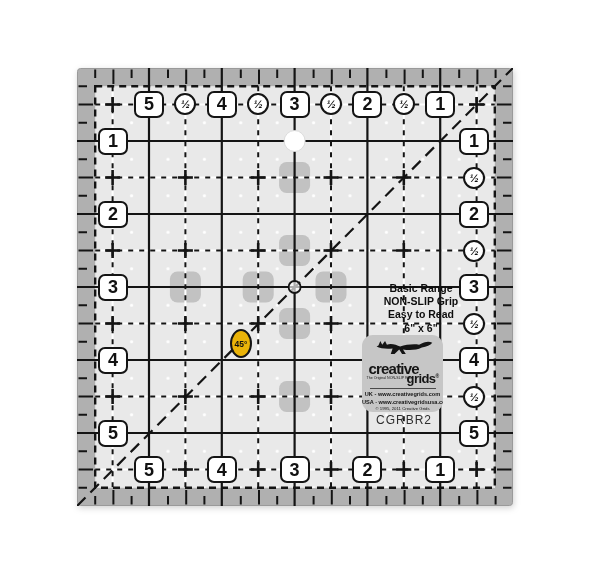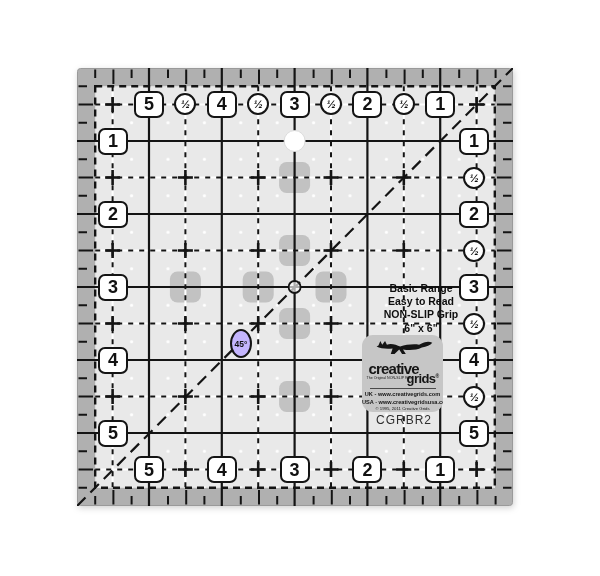--- a/index.html
+++ b/index.html
@@ -7,21 +7,21 @@
          font-family:"Liberation Sans",sans-serif;}
   .ruler{position:absolute;left:77px;top:68px;width:436px;height:438px;
          filter:drop-shadow(1px 2px 3px rgba(0,0,0,.18));}
   .ruler svg.grid{position:absolute;left:0;top:0;}
   .numbox{position:absolute;width:30px;height:27px;background:#ffffff;border:2.6px solid #141414;
           border-radius:7px;box-sizing:border-box;display:flex;align-items:center;justify-content:center;
           font-weight:bold;font-size:18px;color:#111;line-height:1;}
   .halfcirc{position:absolute;width:22px;height:22px;background:#ffffff;border:2.2px solid #141414;
           border-radius:50%;box-sizing:border-box;display:flex;align-items:center;justify-content:center;
           font-weight:bold;font-size:11px;color:#111;font-style:italic;}
-  .badge45{position:absolute;width:22px;height:29px;background:#c4b5fd;border:2.2px solid #141414;
+  .badge45{position:absolute;width:22px;height:29px;background:#eab308;border:2.2px solid #141414;
           border-radius:50%;box-sizing:border-box;display:flex;align-items:center;justify-content:center;
           font-weight:bold;font-size:8.5px;color:#111;}
   .infoblock{position:absolute;left:264px;top:214px;width:160px;text-align:center;
           font-weight:bold;color:#0d0d0d;font-size:10.5px;line-height:13.2px;}
   .sku{position:absolute;left:267px;top:345px;width:120px;text-align:center;
           font-size:12px;letter-spacing:1px;color:#2e2e2e;}
   .logobox{position:absolute;left:285px;top:267px;width:81px;height:77px;background:#c6c6c6;
           border-radius:11px;box-sizing:border-box;text-align:center;color:#161616;overflow:hidden;}
   .logobox .fox{margin-top:4px;}
   .brandwrap{position:relative;width:72px;height:27px;margin:0 auto;}
@@ -211,22 +211,22 @@
         <line x1="392.1" y1="36.5" x2="407.1" y2="36.5" stroke="#141414" stroke-width="2.6"></line>
         <line x1="399.6" y1="29" x2="399.6" y2="44" stroke="#141414" stroke-width="2.6"></line>
         <line x1="392.1" y1="401.5" x2="407.1" y2="401.5" stroke="#141414" stroke-width="2.6"></line>
         <line x1="399.6" y1="394" x2="399.6" y2="409" stroke="#141414" stroke-width="2.6"></line>
         <circle cx="217.6" cy="73" r="10.5" fill="#ffffff" stroke="#dcdcdc" stroke-width="1"></circle>
         <circle cx="217.6" cy="219" r="6" fill="rgba(255,255,255,.65)" stroke="#141414" stroke-width="1.8"></circle>
       </svg>
 
     <div class="infoblock">
       <div>Basic Range</div>
+      <div>NON-SLIP Grip</div>
       <div>Easy to Read</div>
-      <div>NON-SLIP Grip</div>
       <div>6" x 6"</div>
     </div>
 
     <div class="logobox">
       <svg class="fox" width="62" height="17" viewBox="0 0 64 18">
         <path fill="#141414" d="M6 7 L8 2 L10 6 L13 2 L15 6 C19 4 25 6 29 8 C35 6 43 5 49 6 C55 3 59 2 63 4 C61 7 57 8 52 9 C46 12 38 12 32 11 L35 16 L31 16 L28 11 L23 16 L19 16 L21 10 C15 11 8 10 4 8 Z"></path>
       </svg>
       <div class="brandwrap">
         <span class="brand-top">creative</span>
         <span class="brand-tag">The Original NON-SLIP Ruler</span>

